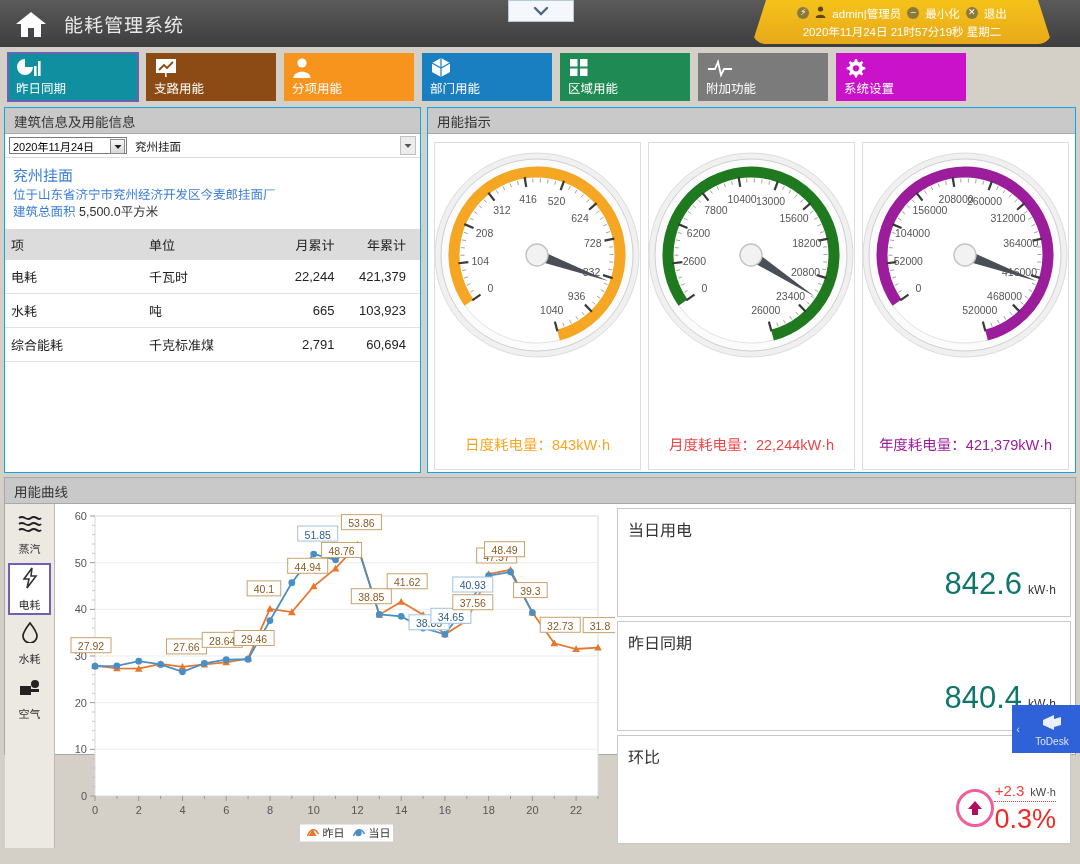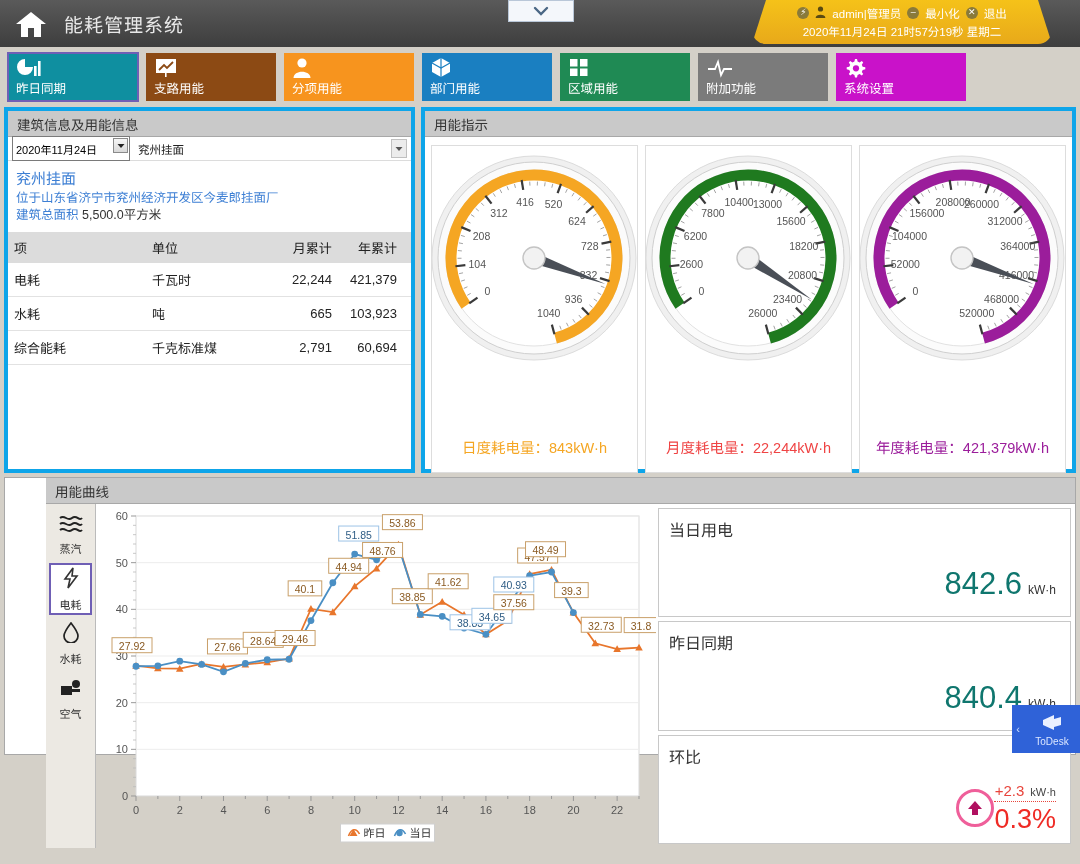--- a/index.html
+++ b/index.html
@@ -63,39 +63,39 @@
     padding: 4px 0 0 8px;
   }
   .nav-tab.active { outline: 2px solid #6f5fb5; outline-offset: -1px; }
   .nav-ic { height: 21px; display:block; }
   .nav-ic svg { display:block; }
   .nav-label { font-size: 12.5px; position: absolute; bottom: 4px; left: 8px; }
 
   
   .row-top { display: flex; gap: 6px; padding: 2px 4px 0 4px; height: 368px; }
   .panel {
-    background: #fff; border: 4px solid #0ea5e9;
+    background: #fff; border: 1px solid #0ea5e9;
   }
   .panel-head {
     height: 26px; background: #c9c9c9;
     border-bottom: 1px solid #a8a8a8;
     display: flex; align-items: center; padding-left: 9px;
     font-size: 13.5px; color: #333;
   }
   .panel-left { width: 434px; }
   .panel-right { flex: 1; }
 
   
   .sel-row {
     display: flex; align-items: center; height: 24px;
     border-bottom: 1px solid #dcdcdc; padding: 0 4px; gap: 8px;
     background: #fff;
   }
   .date-box {
-    width: 118px; height: 25px; border: 1px solid #7a7a7a;
+    width: 118px; height: 17px; border: 1px solid #7a7a7a;
     background: #fff; display: flex; align-items: center;
     font-size: 11px; padding-left: 3px; position: relative;
   }
   .date-box .caret {
     position: absolute; right: 1px; top: 1px; width: 15px; height: 15px;
     background: linear-gradient(to bottom,#f6f6f6,#d8d8d8); border:1px solid #8a8a8a;
     display:flex;align-items:center;justify-content:center;
   }
   .build-name-inline { font-size: 11.5px; color: #222; flex: 1; }
   .sel-caret {
@@ -128,21 +128,21 @@
     padding-top: 8px; height: 328px;
   }
   .gauge-wrap { width: 205px; height: 212px; position: relative; }
   .gauge-caption {
     margin-top: auto; text-align: center; font-size: 14.5px;
     padding: 0 6px 14px 6px; line-height: 20px;
   }
 
   
   .row-bottom { padding: 4px 4px 0 4px; }
-  .lower-panel { background: #fff; border: 1px solid #a8a8a8; height: 278px; padding-left: 41px; }
+  .lower-panel { background: #fff; border: 1px solid #a8a8a8; height: 278px; }
   .lower-body { display: flex; height: 344px; }
 
   .side-tools {
     width: 50px; background: #ece9e3; border-right: 1px solid #bbb;
     padding: 4px 3px; display: flex; flex-direction: column; gap: 3px;
   }
   .tool-btn {
     height: 52px; display:flex; flex-direction: column;
     align-items: center; justify-content: center; gap: 7px;
     font-size: 11px; color: #333; cursor: pointer;

